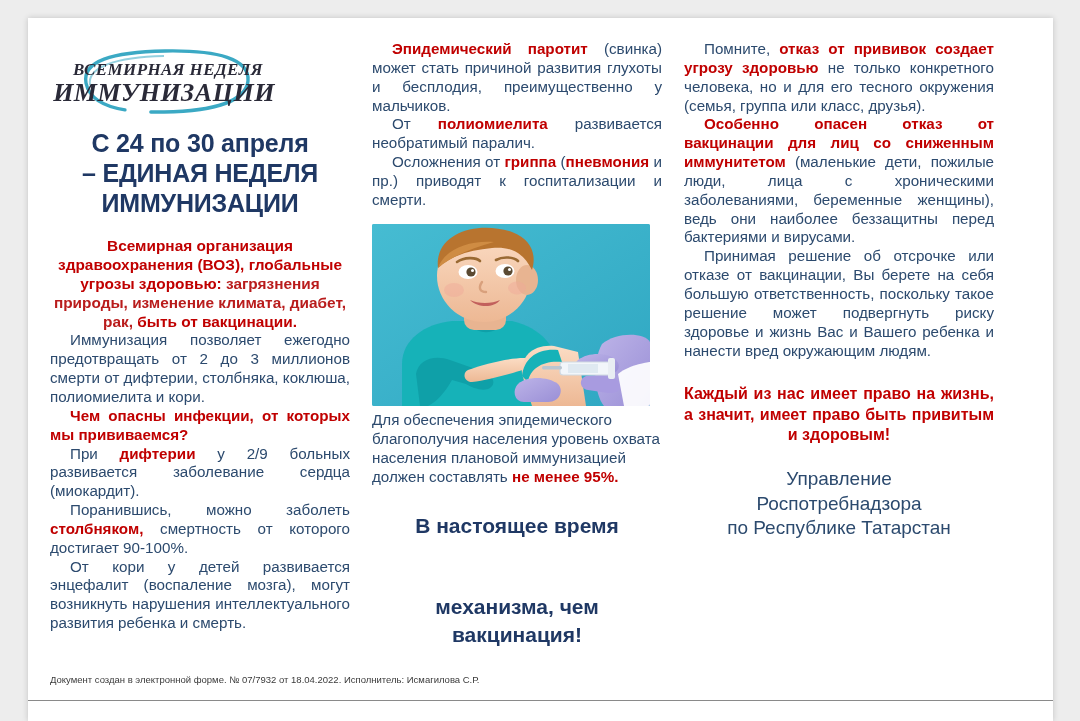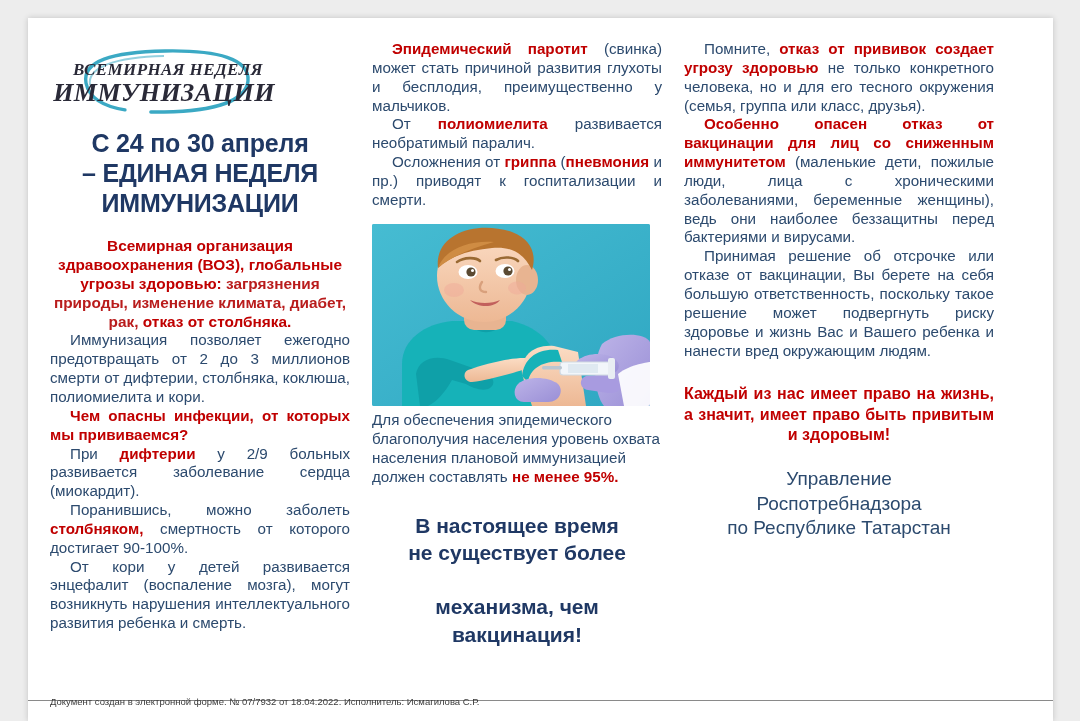--- a/index.html
+++ b/index.html
@@ -92,21 +92,21 @@
   .signature{
     color:#2c4a6e;font-size:19px;line-height:1.3;
     text-align:center;margin:22px 0 0 0;
   }
 
   .divider{
     position:absolute;left:0;right:0;top:682px;height:1px;
     background:#8a8a8a;
   }
   .footer{
-    position:absolute;left:22px;top:678px;
+    position:absolute;left:22px;top:656px;
     color:#3a3a3a;font-size:9.5px;
     font-family:"Liberation Sans", sans-serif;
   }
 </style>
 </head>
 <body>
 
 <div class="page">
 
   <div class="cols">
@@ -122,21 +122,21 @@
         </svg>
       </div>
 
       <div class="headline">
         <span>С 24 по 30 апреля</span><br>
         <span>– ЕДИНАЯ НЕДЕЛЯ</span><br>
         <span>ИММУНИЗАЦИИ</span>
       </div>
 
       <p class="intro">
-        <span>Всемирная организация здравоохранения (ВОЗ), глобальные угрозы здоровью:</span><span class="plain"> загрязнения природы, изменение климата, диабет, рак,</span><span> отказ от столбняка.</span>
+        <span>Всемирная организация здравоохранения (ВОЗ), глобальные угрозы здоровью:</span><span class="plain"> загрязнения природы, изменение климата, диабет, рак,</span><span> быть от вакцинации.</span>
       </p>
 
       <p class="body">Иммунизация позволяет ежегодно предотвращать от 2 до 3 миллионов смерти от дифтерии, столбняка, коклюша, полиомиелита и кори.</p>
 
       <p class="body">
         <span class="red">Чем опасны инфекции, от которых мы прививаемся?</span>
       </p>
 
       <p class="body">
         <span>При </span><span class="red">дифтерии</span><span> у 2/9 больных развивается заболевание сердца (миокардит).</span>
@@ -228,21 +228,21 @@
           <path d="M252 182 L246 150 C258 140, 278 138, 278 138 L278 182 Z" fill="#ffffff" opacity=".92"></path>
         </svg>
       </div>
 
       <p class="caption">
         <span>Для обеспечения эпидемического благополучия населения уровень охвата населения плановой иммунизацией должен составлять </span><span class="hl">не менее 95%.</span>
       </p>
 
       <p class="bigstate">
         <span>В настоящее время</span><br>
-        <span>не существует более</span><br>
+        <br>
         <br>
         <span>механизма, чем</span><br>
         <span>вакцинация!</span>
       </p>
     </div>
 
     <div class="col col3">
 
       <p class="body">
         <span>Помните, </span><span class="red">отказ от прививок создает угрозу здоровью</span><span> не только конкретного человека, но и для его тесного окружения (семья, группа или класс, друзья).</span>

